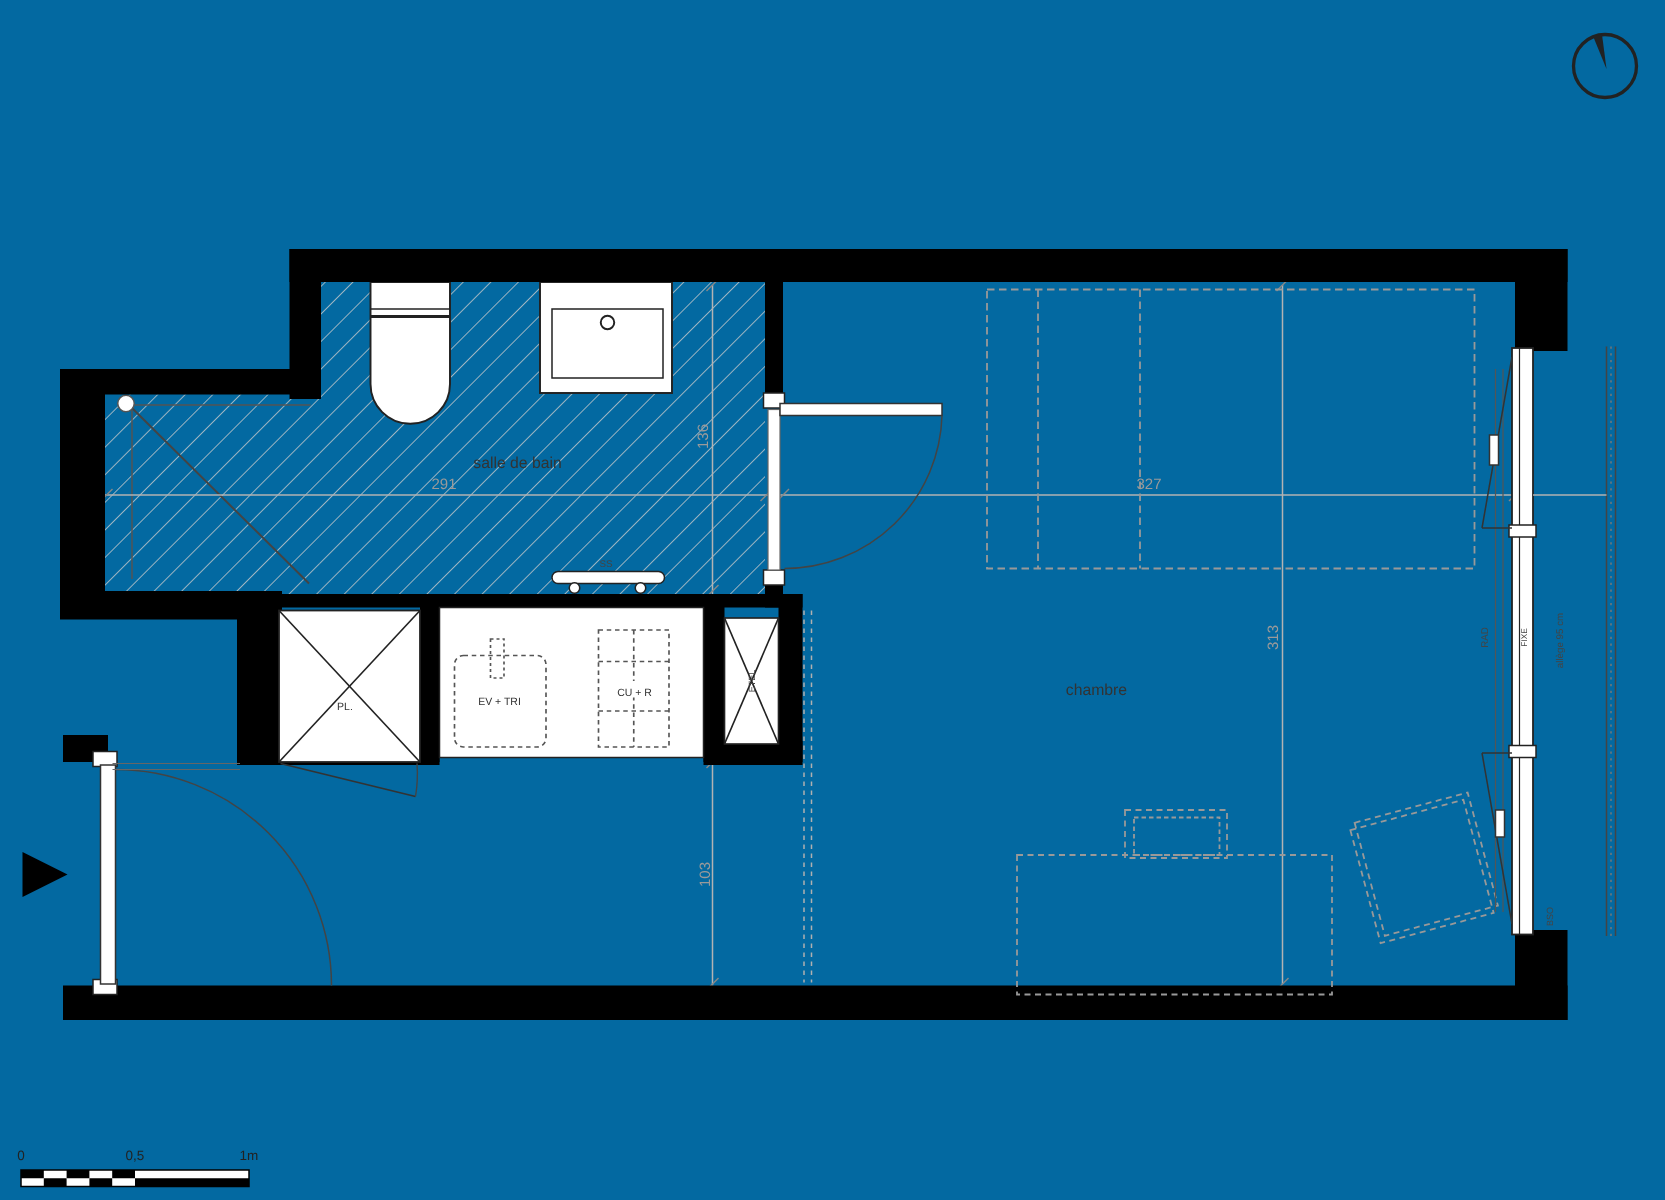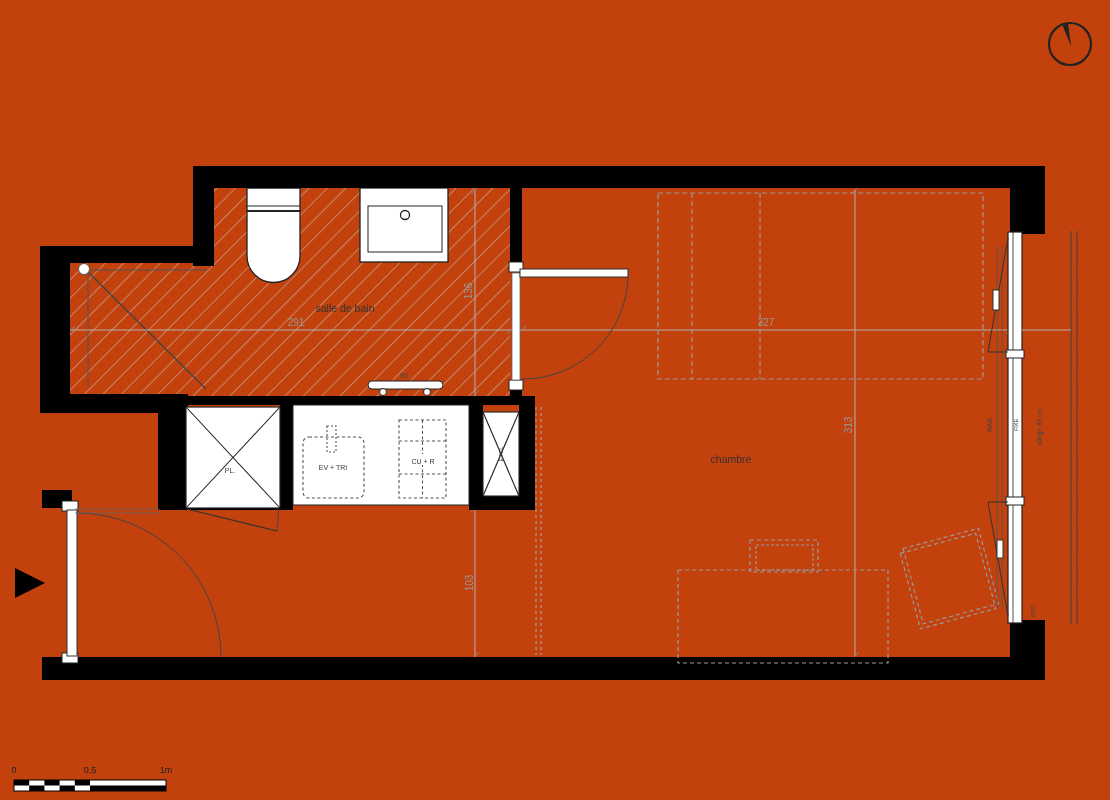--- a/index.html
+++ b/index.html
@@ -1,16 +1,16 @@
 <!DOCTYPE html>
 <html><head>
 <meta charset="utf-8">
 <style>
   html,body{margin:0;padding:0;background:#fff;}
-  #page{position:relative;width:1110px;height:800px;background:#c2410c;overflow:hidden;
+  #page{position:relative;width:1110px;height:800px;background:#0369a1;overflow:hidden;
         font-family:"Liberation Sans","DejaVu Sans",sans-serif;}
   svg text{font-family:"Liberation Sans","DejaVu Sans",sans-serif;}
   .room-label{font-size:10.5px;fill:#333;}
   .dim{font-size:10px;fill:#9a9a9a;}
   .fix-label{font-size:7px;fill:#333;}
   .tiny-label{font-size:6.5px;fill:#444;}
   .scale-label{font-size:9px;fill:#222;}
 </style>
 </head>
 <body>

